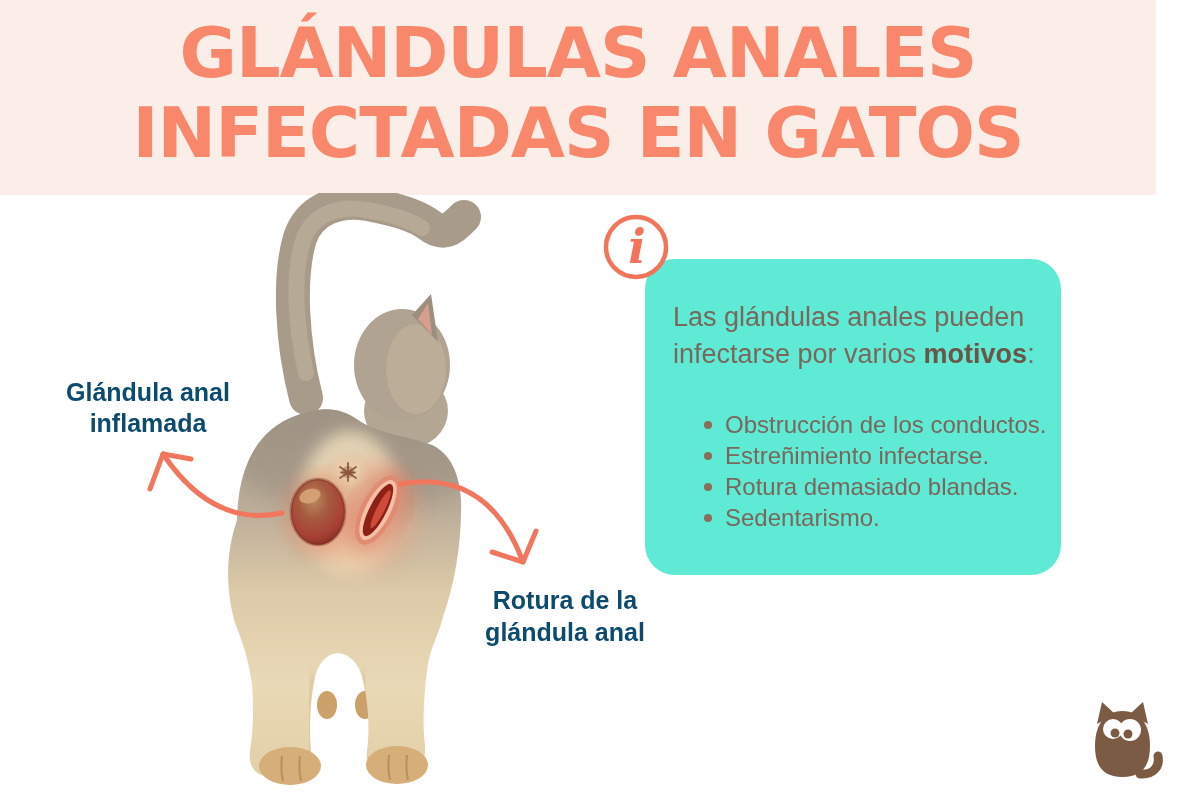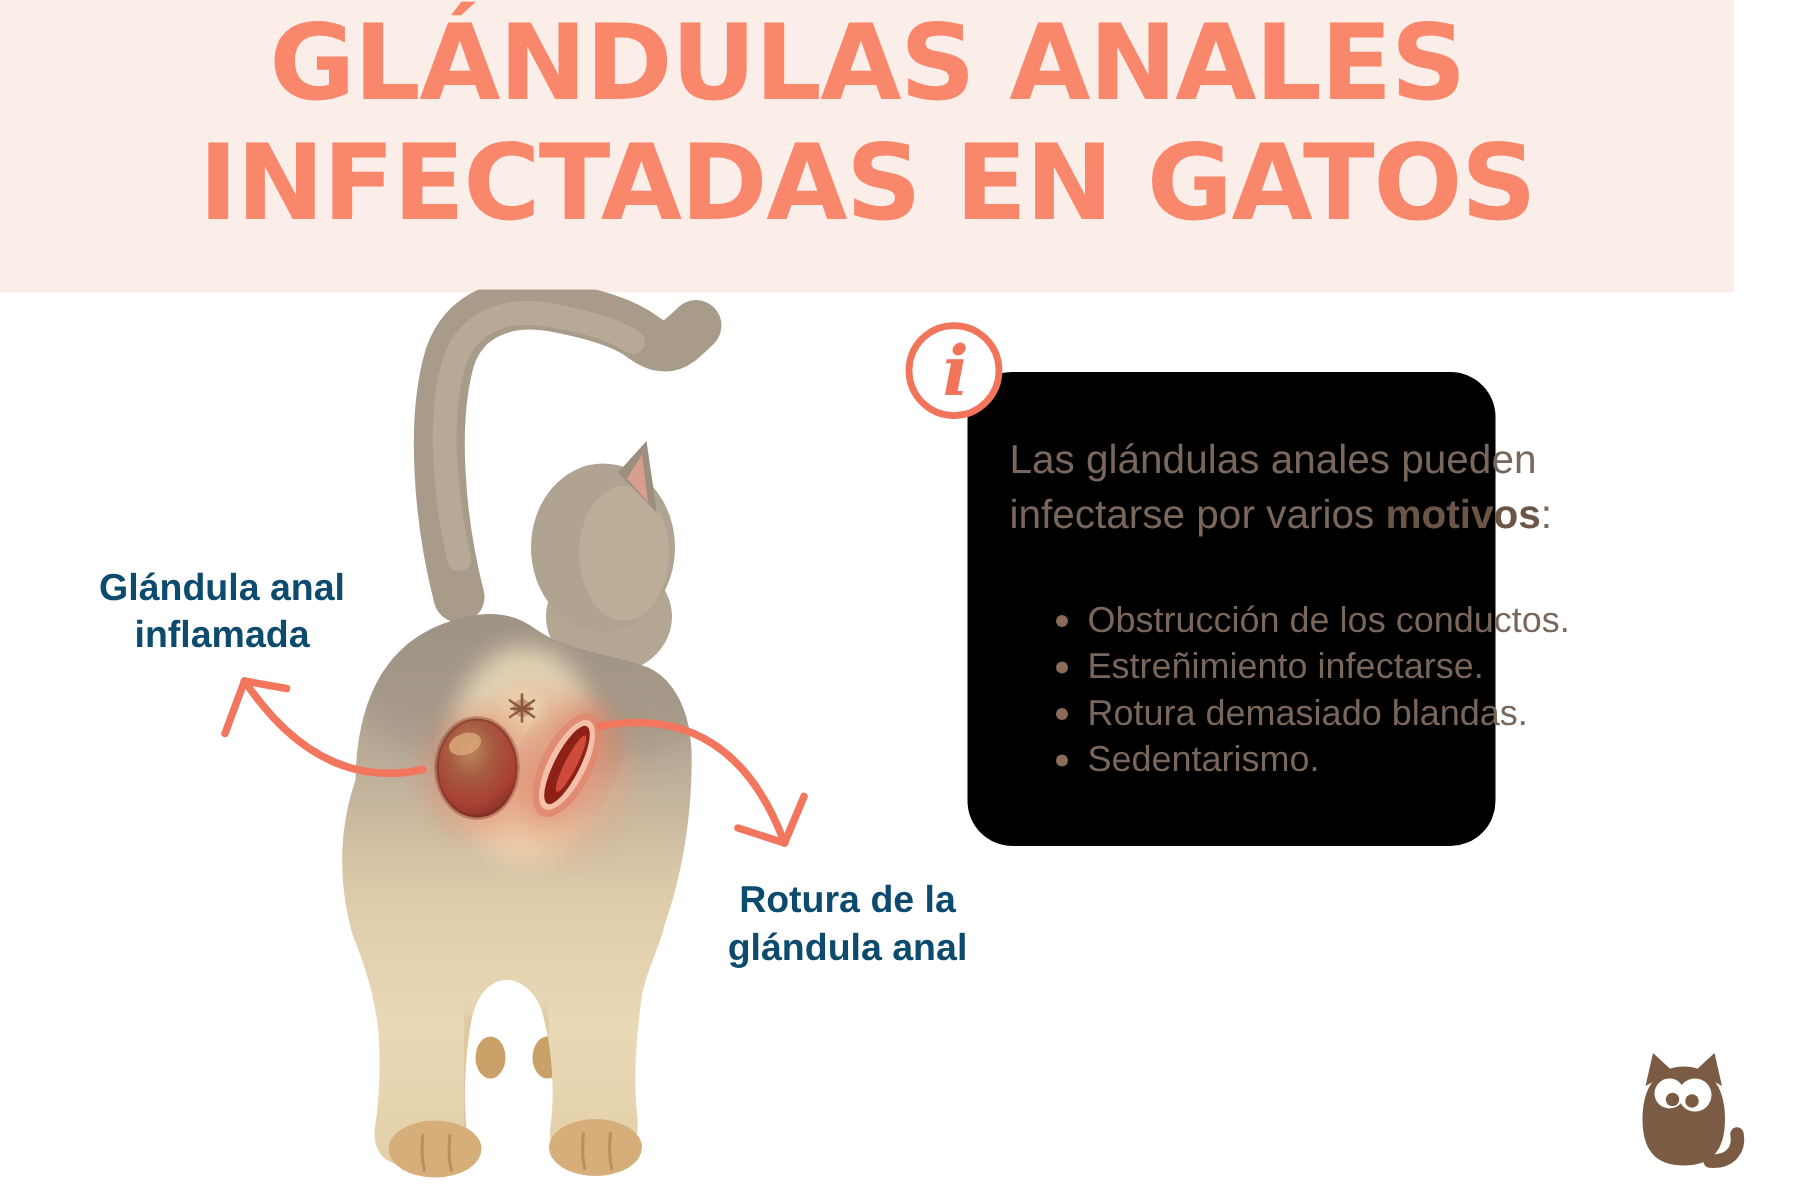--- a/index.html
+++ b/index.html
@@ -5,39 +5,39 @@
   html,body{margin:0;padding:0}
   body{
     width:1200px;height:800px;position:relative;overflow:hidden;
     background:#FFFFFF;font-family:"Liberation Sans",sans-serif;
   }
   .abs{position:absolute}
 
   
   .header{
     left:0;top:0;width:1156px;height:195px;background:#FBEEE9;
-    text-align:center;padding-top:2px;box-sizing:border-box;
+    text-align:center;padding-top:13px;box-sizing:border-box;
   }
   .title-line{
     font-family:"DejaVu Sans",sans-serif;font-weight:bold;
     font-size:70px;line-height:80px;letter-spacing:-1px;color:#F8876C;
     white-space:nowrap;
   }
 
   
   .callout{
     text-align:center;font-weight:bold;font-size:25px;line-height:31px;
     color:#0c4a6e;
   }
   #label-left{left:48px;top:377px;width:200px}
   #label-right{left:465px;top:584px;width:200px;line-height:32px}
 
   
   .infobox{
-    left:645px;top:248px;width:352px;height:316px;background:#000000;
+    left:645px;top:259px;width:416px;height:316px;background:#5eead4;
     border-radius:30px;color:#7A675B;
   }
   .infobox .intro{
     position:absolute;left:28px;top:40px;font-size:27px;line-height:37px;
     white-space:nowrap;
   }
   .infobox .intro strong{color:#6B5547;font-weight:bold}
   .infobox ul{
     position:absolute;left:0;top:138px;margin:12px;padding:0;list-style:none;
   }

